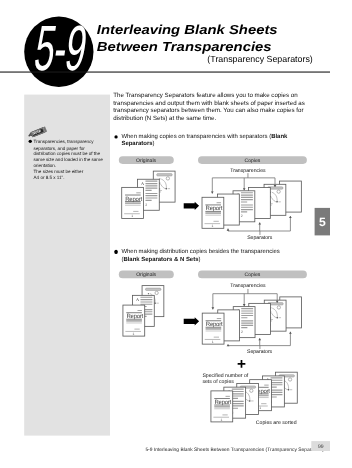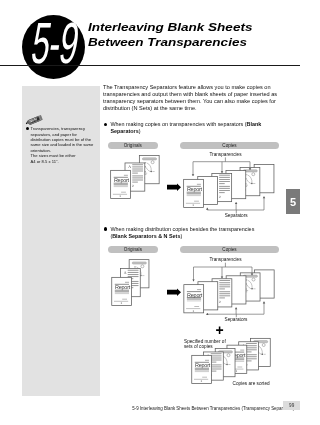--- a/index.html
+++ b/index.html
@@ -59,20 +59,21 @@
 
 <div class="page">
   <div class="chapter-badge">
     <div class="num">5-9</div>
   </div>
   <div class="header-rule"></div>
   <div class="title">
     <div>Interleaving Blank Sheets</div>
     <div>Between Transparencies</div>
   </div>
+  <div class="subtitle">(Transparency Separators)</div>
 
   <div class="notebox">
     <div class="note-icon">
       <span class="tip"></span>
       <span class="lead"></span>
       <span class="body"></span>
       <span class="eraser"></span>
       <span class="word">Note</span>
     </div>
     <div class="note-body">

